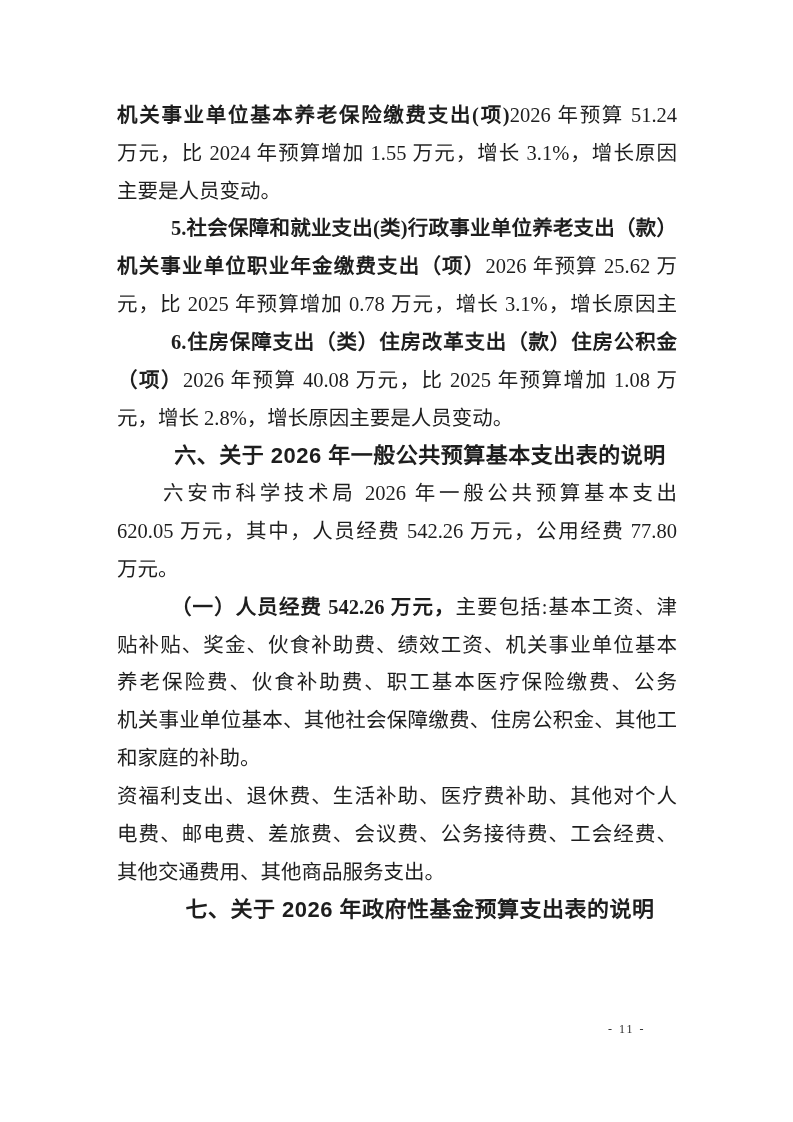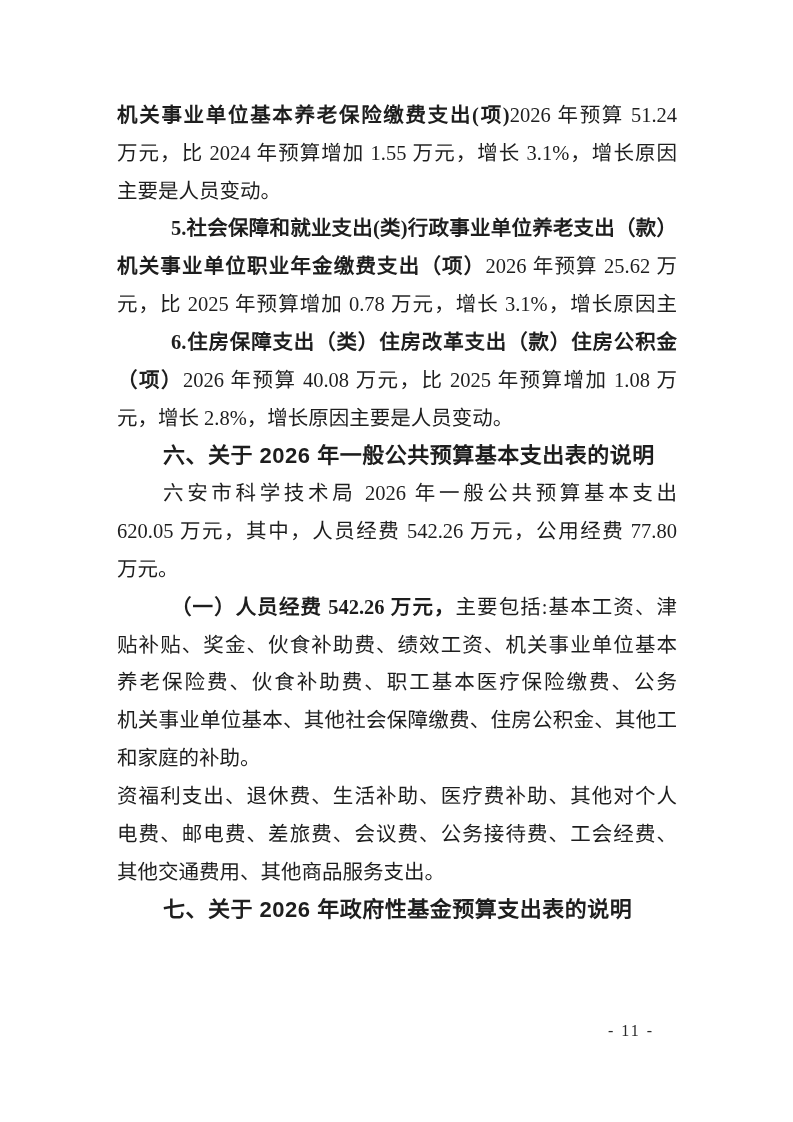--- a/index.html
+++ b/index.html
@@ -27,34 +27,34 @@
     line-height: 37.83px;
     font-size: 20.5px;
     text-align: left;
     white-space: normal;
     overflow: visible;
   }
   .line.fill {
     text-align: justify;
     text-align-last: justify;
   }
-  .line.indent-sm { padding-left: 46px; }
+  .line.indent-sm { padding-left: 46px; text-align: center; }
   .line.indent    { padding-left: 54px; }
   .line .bold { font-weight: bold; }
   .line.heading {
     font-family: "Liberation Sans", "DejaVu Sans", sans-serif;
     font-weight: bold;
     font-size: 22px;
     letter-spacing: 0.5px;
   }
   .page-number {
     position: absolute;
     left: 608px;
     top: 1022px;
-    font-size: 16px;
+    font-size: 12px;
     letter-spacing: 2px;
     color: #2a2a2a;
     font-family: "Liberation Serif", "DejaVu Serif", serif;
   }
 </style>
 </head>
 <body>
 
 <div class="page">
   <div class="content">

